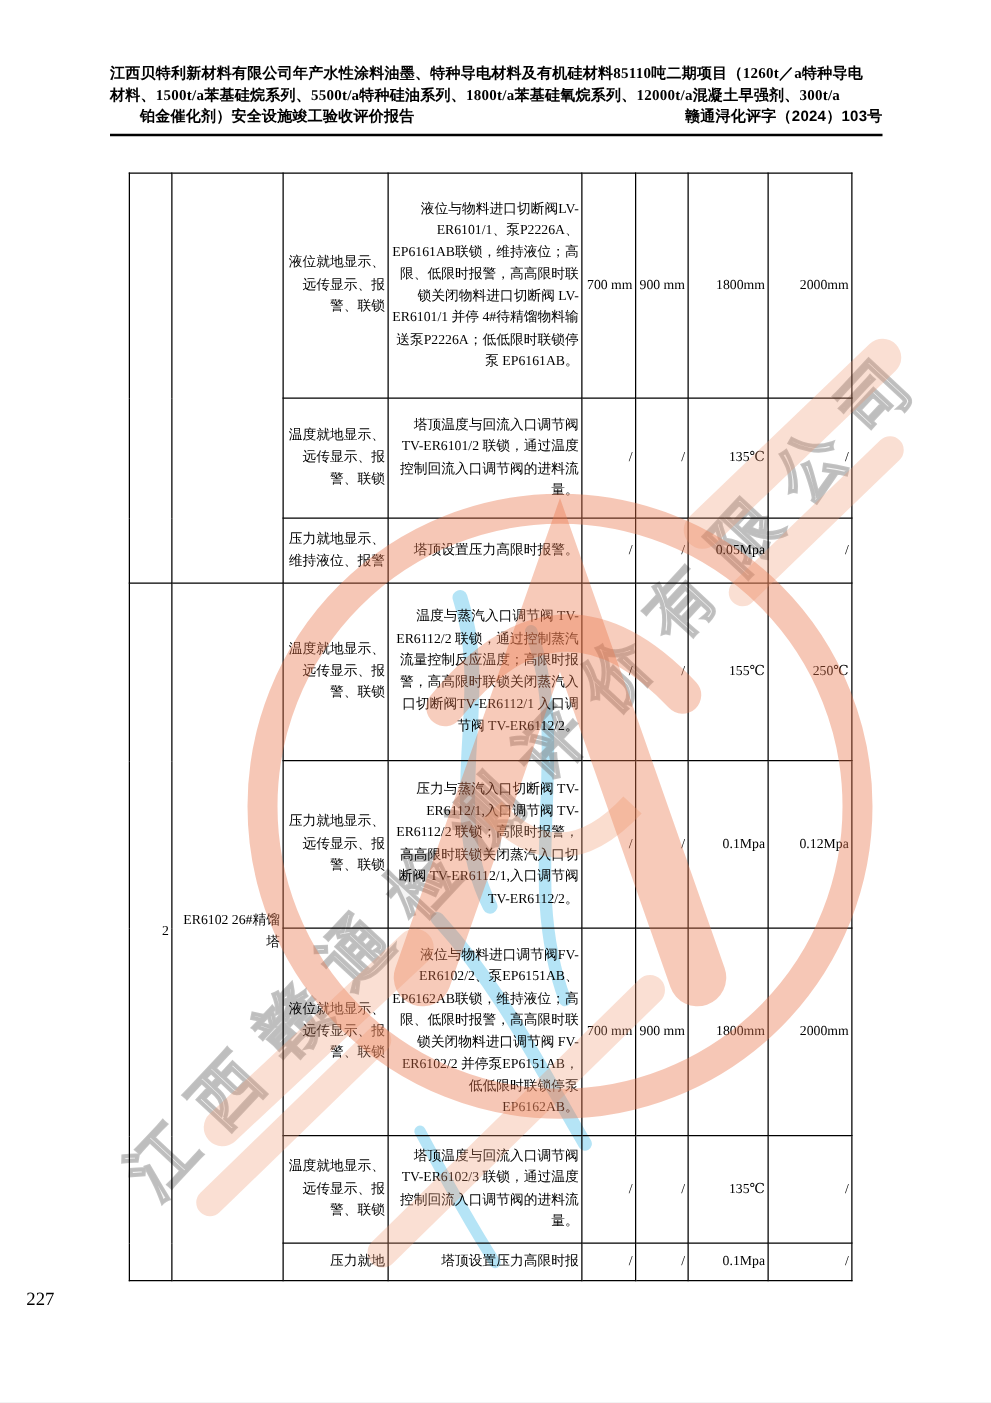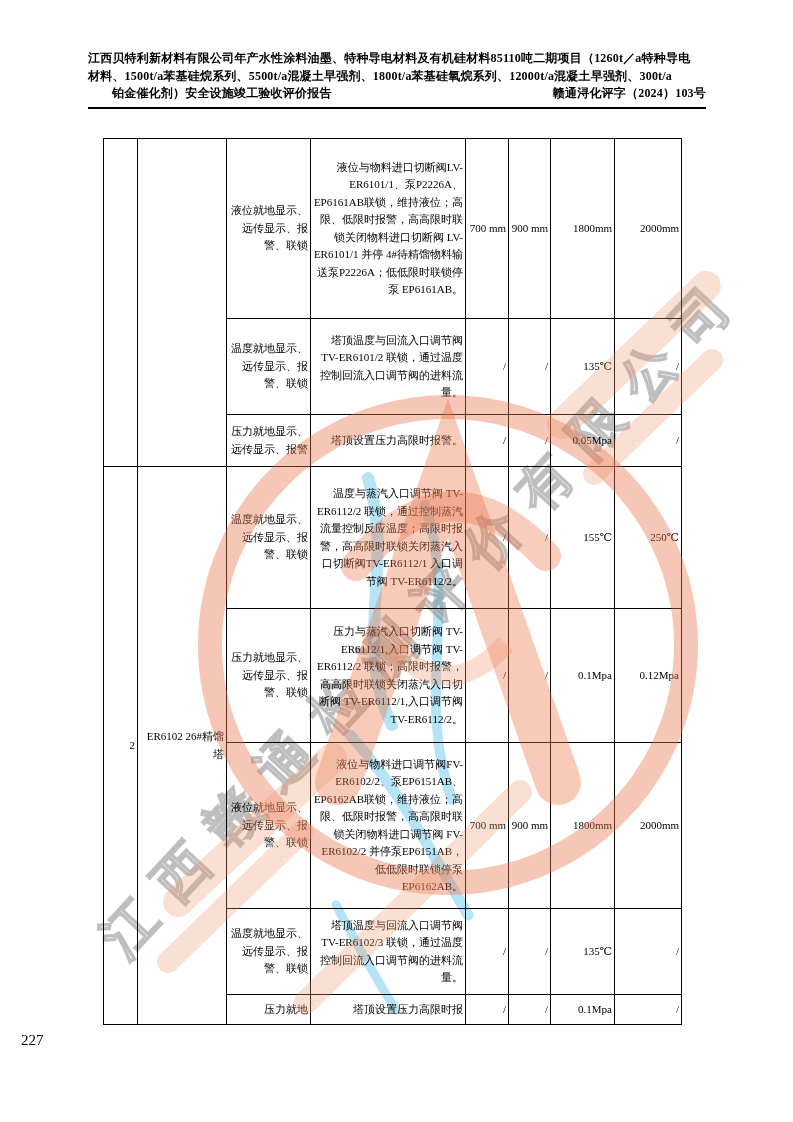--- a/index.html
+++ b/index.html
@@ -8,21 +8,21 @@
     overflow:hidden; font-family:"Liberation Serif","DejaVu Serif",serif; color:#000;
   }
   
   .doc-header{
     position:absolute; left:88px; top:50px; width:618px; z-index:3;
     font-size:12px; font-weight:bold; line-height:17.5px;
     border-bottom:2px solid #000; padding-bottom:4px;
   }
   .doc-header .h-line{display:block; letter-spacing:0.2px;}
   .doc-header .h-line3{display:flex; justify-content:space-between; align-items:baseline;margin-left:24px;}
-  .doc-header .h-right{font-family:Liberation Serif, serif; font-weight:bold;}
+  .doc-header .h-right{font-family:Liberation Sans, sans-serif; font-weight:bold;}
   
   table.main{
     position:absolute; left:103px; top:138px; width:578px; z-index:2;
     border-collapse:collapse; table-layout:fixed; background:transparent;
   }
   table.main td{
     border:1px solid #000; text-align:right; vertical-align:middle;
     font-size:11px; line-height:17.5px; padding:1px 2px; overflow:hidden;
     word-break:break-word;
   }
@@ -58,21 +58,21 @@
         <path d="M425 505 C 458 600, 415 700, 452 800" stroke-width="10"></path>
         <path d="M350 735 C 400 790, 430 850, 468 915" stroke-width="11"></path>
         <path d="M336 905 C 360 950, 380 985, 396 1010" stroke-width="9"></path>
       </g>
     </svg>
     <div class="wm-text">江西赣通检测评价有限公司</div>
   </div>
 
   <header class="doc-header">
     <span class="h-line">江西贝特利新材料有限公司年产水性涂料油墨、特种导电材料及有机硅材料85110吨二期项目（1260t／a特种导电</span>
-    <span class="h-line">材料、1500t/a苯基硅烷系列、5500t/a混凝土早强剂、1800t/a苯基硅氧烷系列、12000t/a混凝土早强剂、300t/a</span>
+    <span class="h-line">材料、1500t/a苯基硅烷系列、5500t/a特种硅油系列、1800t/a苯基硅氧烷系列、12000t/a混凝土早强剂、300t/a</span>
     <span class="h-line h-line3">
       <span class="h-left">铂金催化剂）安全设施竣工验收评价报告</span>
       <span class="h-right">赣通浔化评字（2024）103号</span>
     </span>
   </header>
 
   <table class="main">
     <colgroup>
       <col style="width:34px">
         <col style="width:89px">
@@ -96,21 +96,21 @@
         </tr>
         <tr style="height: 96px;">
           <td class="cell-measure">温度就地显示、远传显示、报警、联锁</td>
           <td class="cell-description">塔顶温度与回流入口调节阀 TV-ER6101/2 联锁，通过温度控制回流入口调节阀的进料流量。</td>
           <td class="cell-v1">/</td>
           <td class="cell-v2">/</td>
           <td class="cell-v3">135℃</td>
           <td class="cell-v4">/</td>
         </tr>
         <tr style="height: 52px;">
-          <td class="cell-measure">压力就地显示、远传显示、报警</td>
+          <td class="cell-measure">压力就地显示、维持液位、报警</td>
           <td class="cell-description">塔顶设置压力高限时报警。</td>
           <td class="cell-v1">/</td>
           <td class="cell-v2">/</td>
           <td class="cell-v3">0.05Mpa</td>
           <td class="cell-v4">/</td>
         </tr>
         <tr style="height: 142px;">
           <td rowspan="5" class="cell-no">2</td>
           <td rowspan="5" class="cell-unit">ER6102 26#精馏塔</td>
           <td class="cell-measure">温度就地显示、远传显示、报警、联锁</td>

